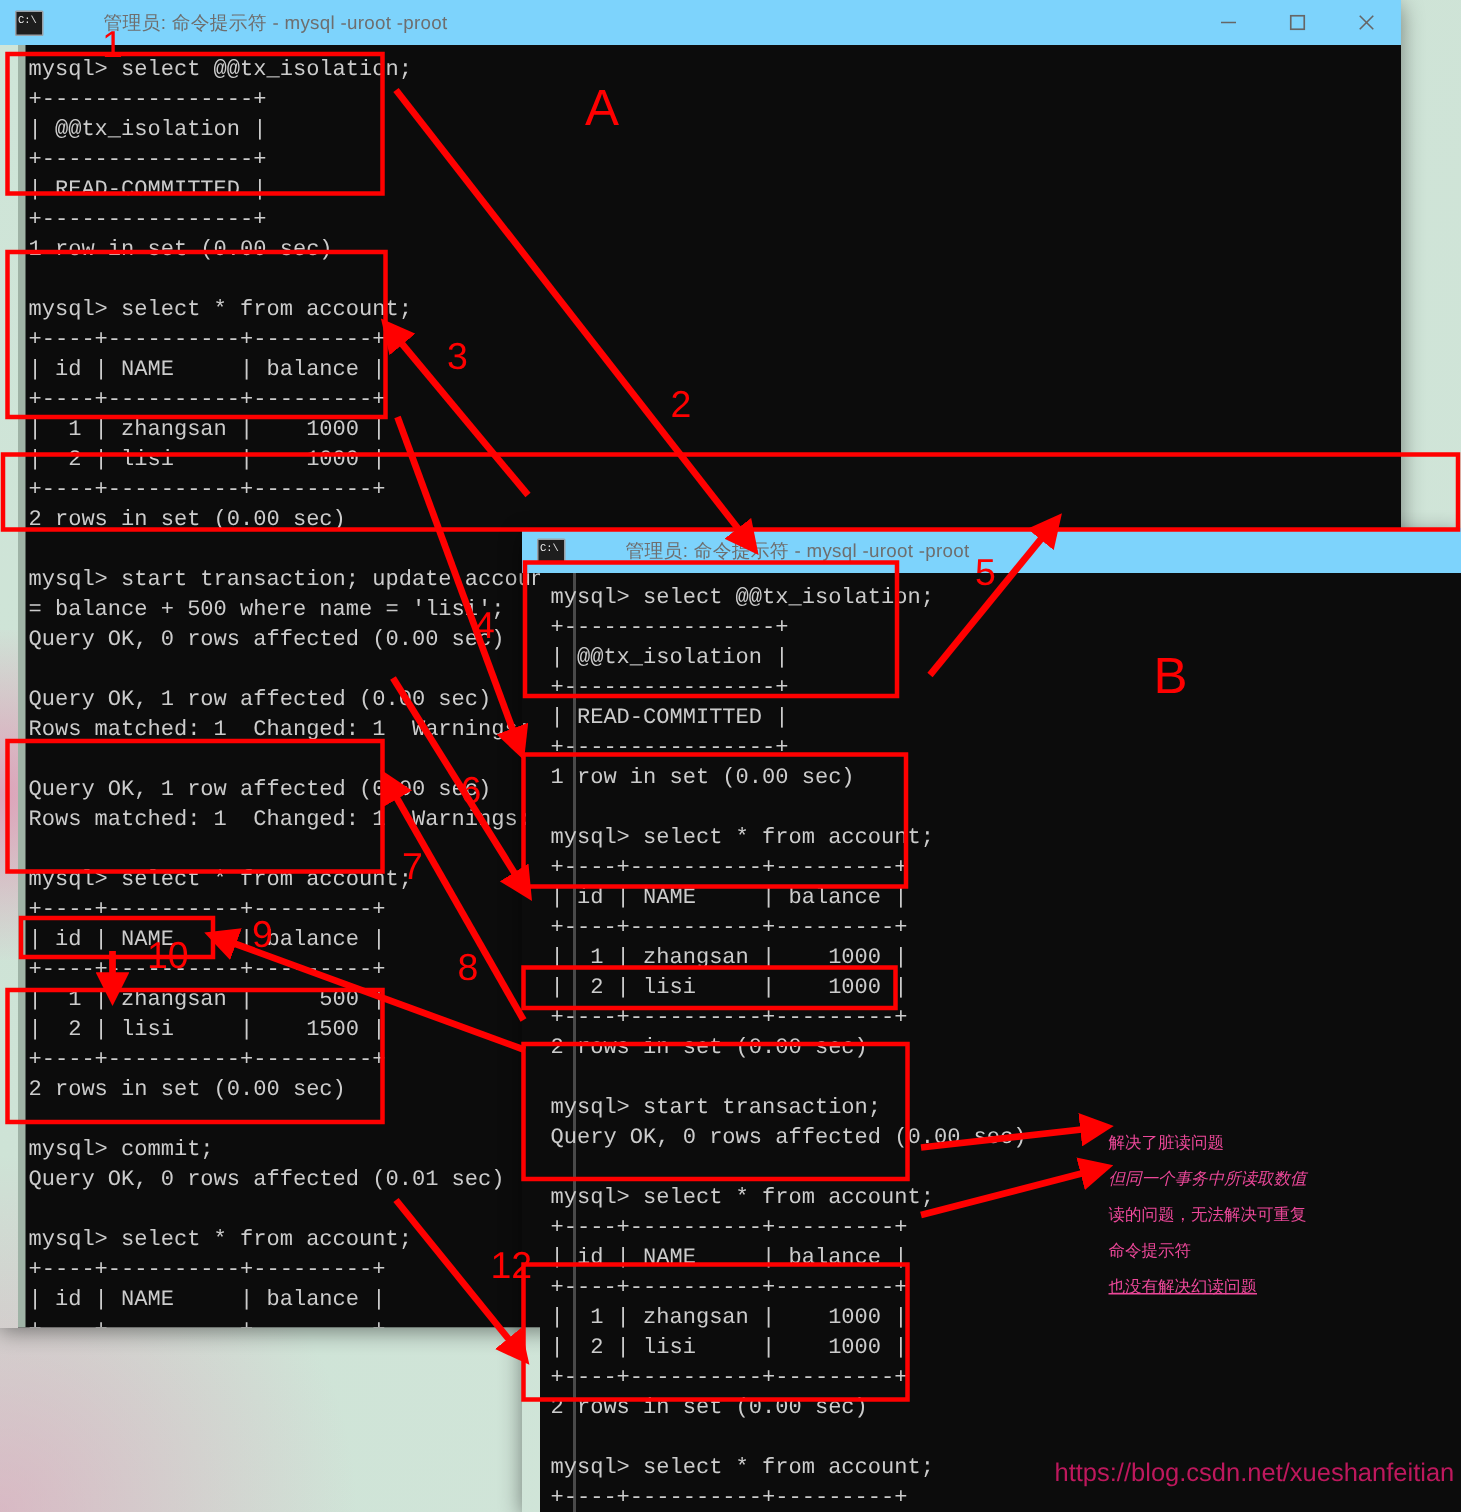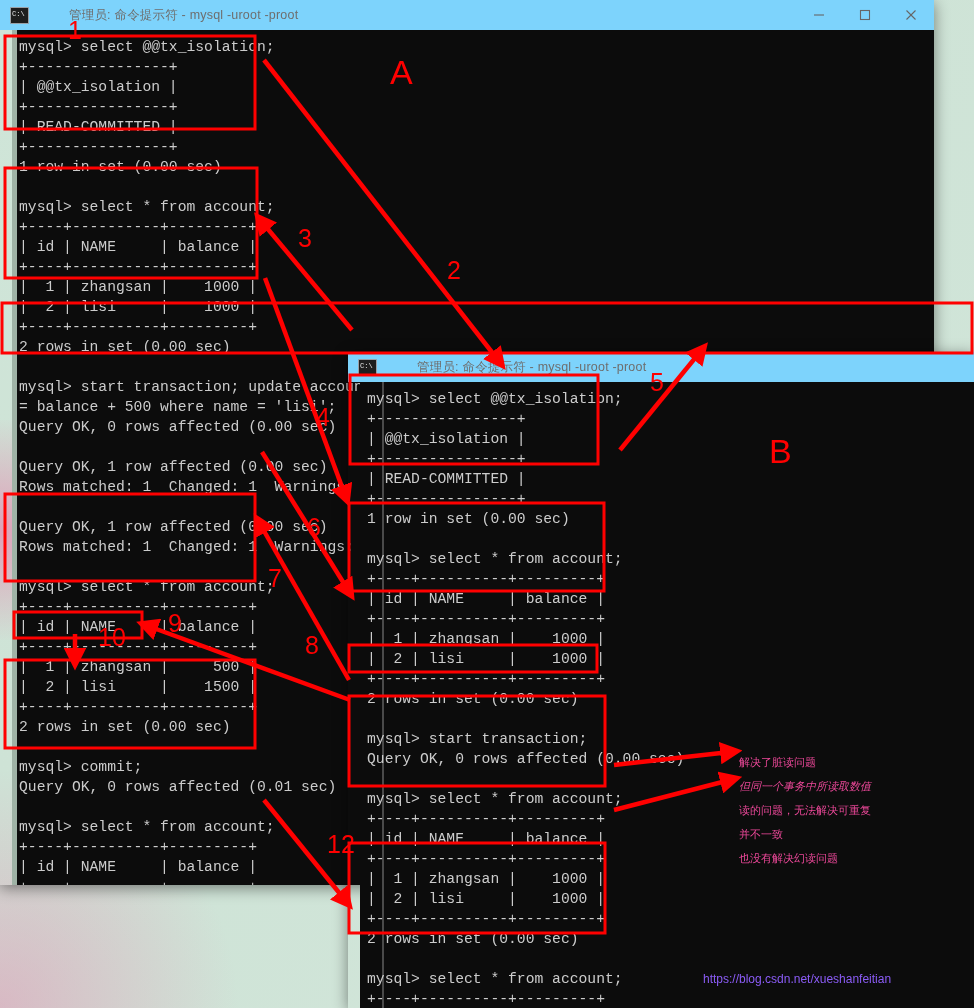--- a/index.html
+++ b/index.html
@@ -44,21 +44,21 @@
   .gutter{position:absolute;left:0;top:0;bottom:0;width:5px;background:#9fb3a6;}
 
   
   #overlay{position:absolute;left:0;top:0;width:974px;height:1008px;pointer-events:none;}
   .num{position:absolute;color:#ff0000;font-size:25px;font-weight:400;
        font-family:"Liberation Sans",sans-serif;line-height:1;}
   .bigletter{position:absolute;color:#ff0000;font-size:34px;
        font-family:"Liberation Sans",sans-serif;line-height:1;}
   .note{position:absolute;color:#ec4899;font-size:11px;line-height:24px;
        font-family:"Liberation Sans",sans-serif;white-space:pre;}
-  .watermark{position:absolute;color:#8b5cf6;font-size:12px;
+  .watermark{position:absolute;color:#be185d;font-size:17px;
        font-family:"Liberation Sans",sans-serif;}
 </style>
 </head>
 <body>
 
 <div class="desk-accent"></div>
 <div class="desk-accent2"></div>
 
 <div class="win" id="winA">
   <div class="titlebar">
@@ -245,17 +245,17 @@
     <div class="num" style="left: 268px; top: 566px;">7</div>
     <div class="num" style="left: 305px; top: 633px;">8</div>
     <div class="num" style="left: 168px; top: 611px;">9</div>
     <div class="num" style="left: 98px; top: 625px;">10</div>
     <div class="num" style="left: 327px; top: 832px;">12</div>
     <div class="bigletter" style="left: 390px; top: 55px;">A</div>
     <div class="bigletter" style="left: 769px; top: 434px;">B</div>
     <div class="note" style="left: 739px; top: 750px;">解决了脏读问题</div>
     <div class="note" style="left: 739px; top: 774px; font-style: italic;">但同一个事务中所读取数值</div>
     <div class="note" style="left: 739px; top: 798px;">读的问题，无法解决可重复</div>
-    <div class="note" style="left: 739px; top: 822px;">并不一致</div>
-    <div class="note" style="left: 739px; top: 846px;">也没有解决幻读问题</div>
+    <div class="note" style="left: 739px; top: 822px;">命令提示符</div>
+    <div class="note" style="left: 739px; top: 846px; text-decoration: underline;">也没有解决幻读问题</div>
   </div>
 
 <div class="watermark" style="left:703px;top:972px;">https://blog.csdn.net/xueshanfeitian</div>
 
 </body></html>

